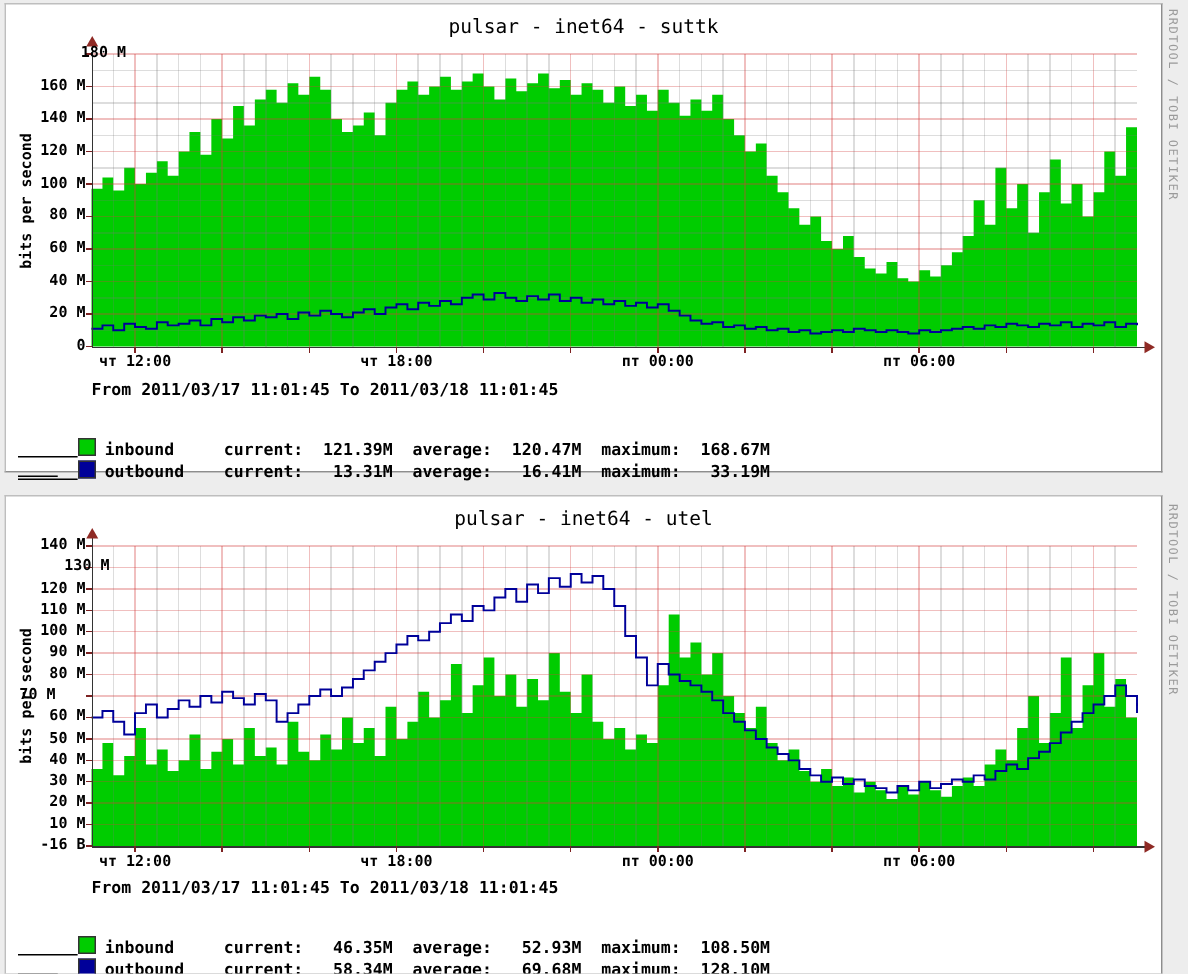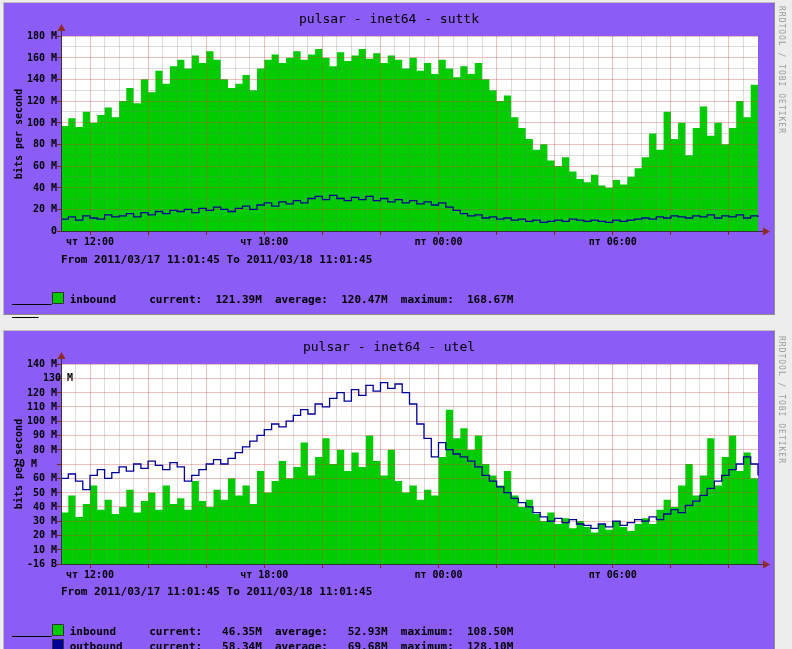--- a/index.html
+++ b/index.html
@@ -3,21 +3,21 @@
 <meta charset="utf-8">
 <style>
   html,body{margin:0;padding:0;}
   body{
     width:792px;height:649px;position:relative;overflow:hidden;
     background:#ededed;
     font-family:"DejaVu Sans Mono",monospace;
   }
   .panel{
     position:absolute;left:3px;width:770px;
-    background:#8b5cf6;
+    background:#ffffff;
     border:1px solid;
     border-color:#bebebe #8d8d8d #8d8d8d #bebebe;
   }
   #panel-0{top:2px;height:311px}
   #panel-1{top:330px;height:318px}
   .ptitle{
     position:absolute;top:8px;left:0;width:100%;text-align:center;
     font:400 13px "DejaVu Sans Mono",monospace;color:#000;
   }
   .yaxis-label{
@@ -155,30 +155,33 @@
       </svg>
       <div class="ylab" style="left: -56px; width: 52px; top: 189px;">0</div>
       <div class="ylab" style="left: -56px; width: 52px; top: 167.333px;">20 M</div>
       <div class="ylab" style="left: -56px; width: 52px; top: 145.667px;">40 M</div>
       <div class="ylab" style="left: -56px; width: 52px; top: 124px;">60 M</div>
       <div class="ylab" style="left: -56px; width: 52px; top: 102.333px;">80 M</div>
       <div class="ylab" style="left: -56px; width: 52px; top: 80.6667px;">100 M</div>
       <div class="ylab" style="left: -56px; width: 52px; top: 59px;">120 M</div>
       <div class="ylab" style="left: -56px; width: 52px; top: 37.3333px;">140 M</div>
       <div class="ylab" style="left: -56px; width: 52px; top: 15.6667px;">160 M</div>
-      <div class="ylab" style="left: -56px; width: 52px; top: -6px;">180 M</div>
+      <div class="ylab" style="left: -56px; width: 52px; top: -6px; padding-left: 27px;">180 M</div>
       <div class="xlab" style="left: -15.9583px; width: 90px; top: 200px;">чт 12:00</div>
       <div class="xlab" style="left: 158.292px; width: 90px; top: 200px;">чт 18:00</div>
       <div class="xlab" style="left: 332.542px; width: 90px; top: 200px;">пт 00:00</div>
       <div class="xlab" style="left: 506.792px; width: 90px; top: 200px;">пт 06:00</div>
     </div>
   <div class="footer" style="top:250px">From 2011/03/17 11:01:45 To 2011/03/18 11:01:45</div>
   <div class="legend" style="top:276px">
     <div class="lg-row">
       <span class="sw" style="background: rgb(0, 204, 0);"></span><span class="lg-label">inbound</span><span class="lg-key">current:</span><span class="lg-val">121.39M</span><span class="lg-key">average:</span><span class="lg-val">120.47M</span><span class="lg-key">maximum:</span><span class="lg-val">168.67M</span>
+    </div>
+    <div class="lg-row">
+      <span class="sw" style="background: rgb(0, 0, 153);"></span><span class="lg-label">outbound</span><span class="lg-key">current:</span><span class="lg-val">13.31M</span><span class="lg-key">average:</span><span class="lg-val">16.41M</span><span class="lg-key">maximum:</span><span class="lg-val">33.19M</span>
     </div>
   </div>
 </div>
 
 <div class="panel" id="panel-1">
   <div class="ptitle">pulsar - inet64 - utel</div>
   <div class="yaxis-label" style="top:133px">bits per second</div>
   <div class="plot" style="left:57px;top:33px;width:697px;height:200px">
       <svg width="697" height="200" viewBox="0 0 697 200">
         <rect x="0" y="0" width="697" height="200" fill="#ffffff"></rect>

